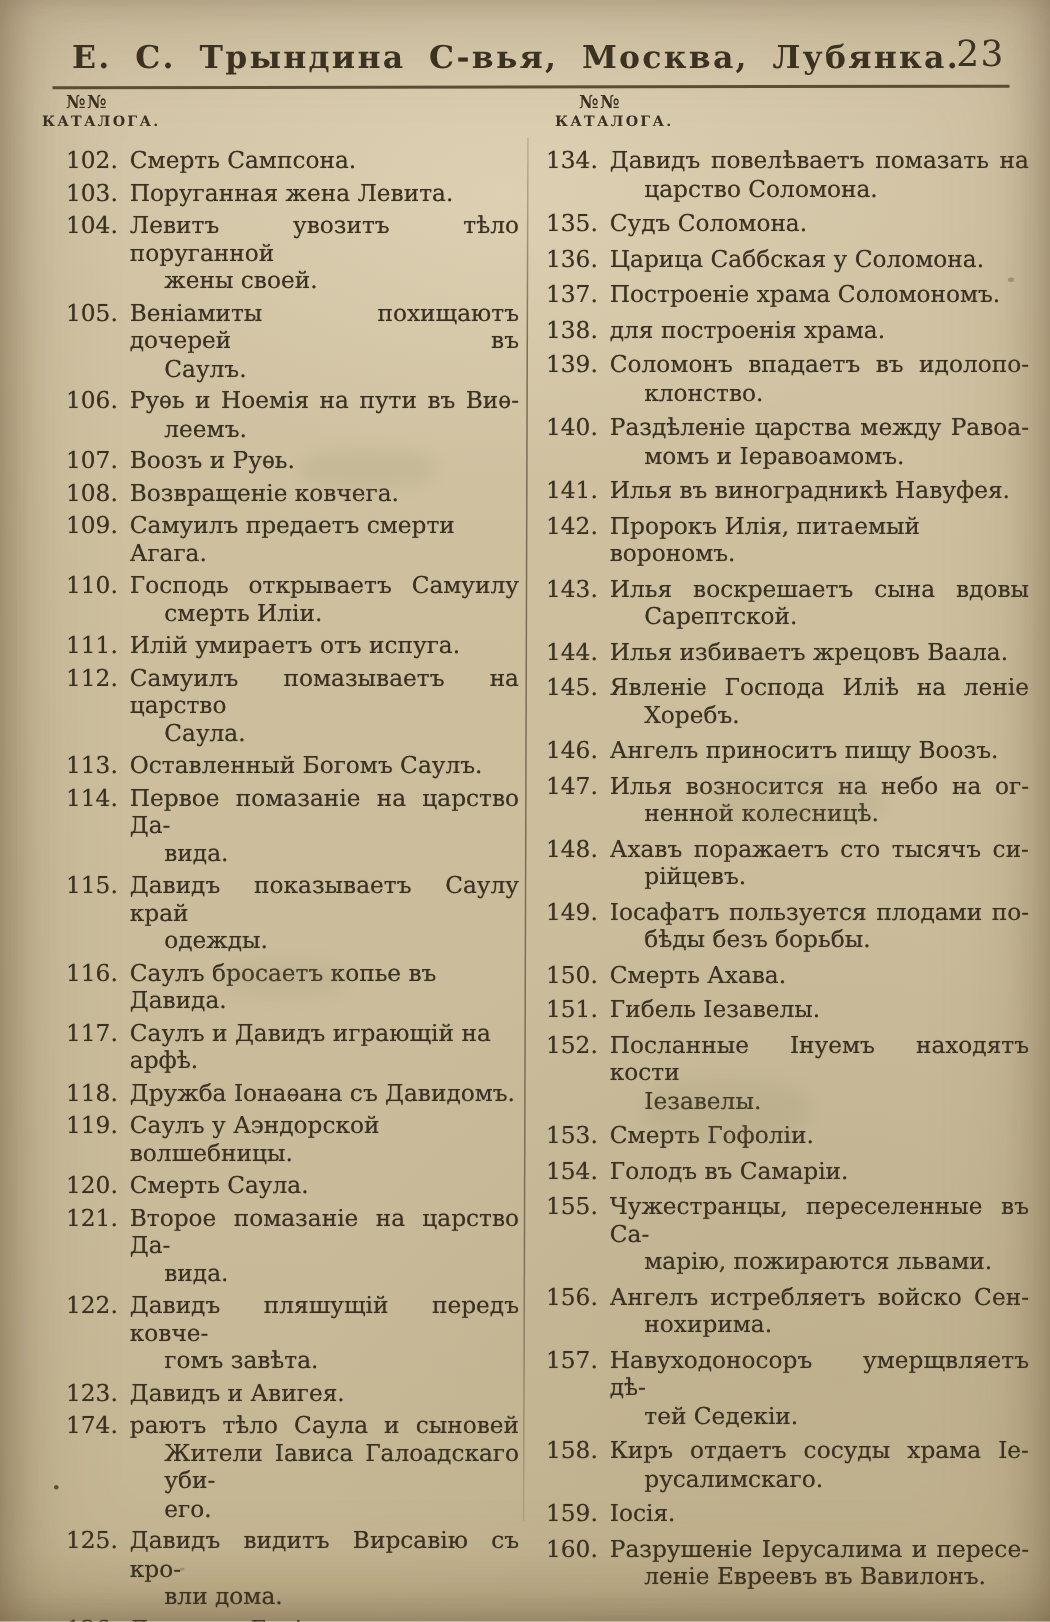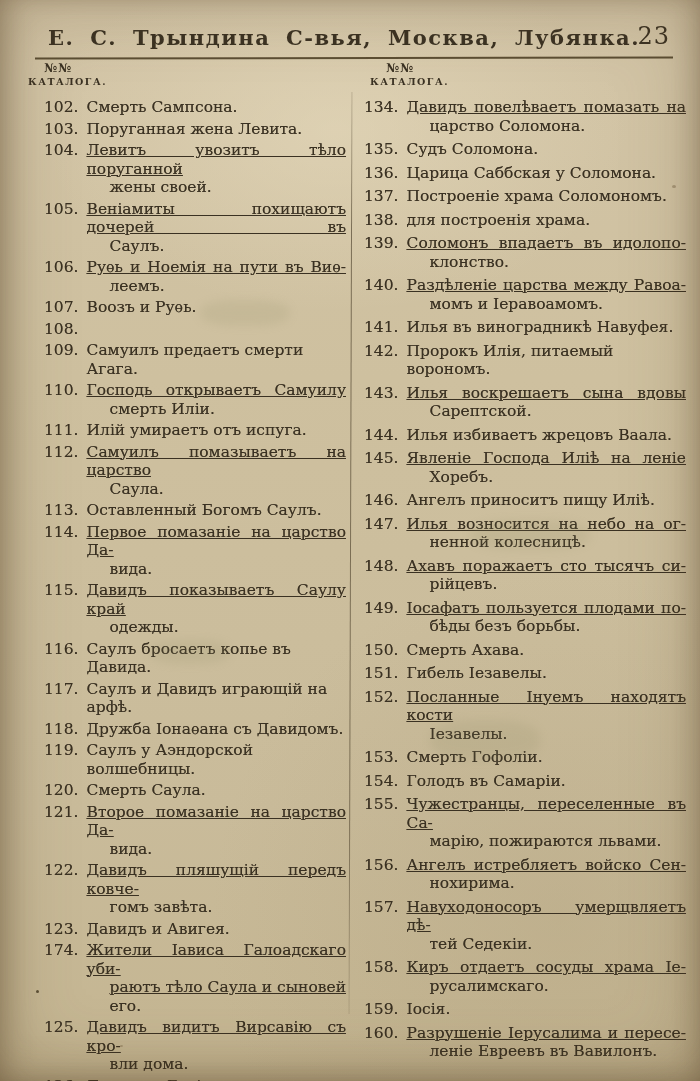--- a/index.html
+++ b/index.html
@@ -52,21 +52,21 @@
   .col { position:absolute; top:98px; font-size:15.5px; line-height:18.5px; }
   .col.left  { left:44px;  width:302px; }
   .col.right { left:364px; width:322px; }
 
   .entry { display:flex; align-items:flex-start; }
   .col.left  .entry { margin-bottom:3px; }
   .col.right .entry { margin-bottom:5px; }
   .num { flex:0 0 34px; text-align:right; padding-right:8px; white-space:nowrap; }
   .txt { flex:1; min-width:0; }
   .line { display:block; }
-  .line.fill { text-align:justify; text-align-last:justify;text-decoration:underline; }
+  .line.fill { text-align:justify; text-align-last:justify; }
   .line + .line { padding-left:23px; }
   .txt, .num { text-shadow:0 0 0.5px rgba(58,49,34,0.6); }
 </style>
 </head>
 <body>
 
 <div class="header-title">Е. С. Трындина С-вья, Москва, Лубянка.</div>
 <div class="page-number">23</div>
 <div class="header-rule"></div>
 
@@ -116,20 +116,23 @@
       </span>
     </div>
     <div class="entry">
       <span class="num">107.</span>
       <span class="txt">
         <span class="line">Воозъ и Руѳь.</span>
       </span>
     </div>
     <div class="entry">
       <span class="num">108.</span>
+      <span class="txt">
+        <span class="line">Возвращеніе ковчега.</span>
+      </span>
     </div>
     <div class="entry">
       <span class="num">109.</span>
       <span class="txt">
         <span class="line">Самуилъ предаетъ смерти Агага.</span>
       </span>
     </div>
     <div class="entry">
       <span class="num">110.</span>
       <span class="txt">
@@ -216,22 +219,22 @@
     </div>
     <div class="entry">
       <span class="num">123.</span>
       <span class="txt">
         <span class="line">Давидъ и Авигея.</span>
       </span>
     </div>
     <div class="entry">
       <span class="num">174.</span>
       <span class="txt">
+        <span class="line fill">раютъ тѣло Саула и сыновей</span>
         <span class="line fill">Жители Іависа Галоадскаго уби-</span>
-        <span class="line fill">раютъ тѣло Саула и сыновей</span>
         <span class="line">его.</span>
       </span>
     </div>
     <div class="entry">
       <span class="num">125.</span>
       <span class="txt">
         <span class="line fill">Давидъ видитъ Вирсавію съ кро-</span>
         <span class="line">вли дома.</span>
       </span>
     </div>
@@ -316,21 +319,21 @@
     <div class="entry">
       <span class="num">145.</span>
       <span class="txt">
         <span class="line fill">Явленіе Господа Иліѣ на леніе</span>
         <span class="line">Хоребъ.</span>
       </span>
     </div>
     <div class="entry">
       <span class="num">146.</span>
       <span class="txt">
-        <span class="line">Ангелъ приноситъ пищу Иліѣ.</span>
+        <span class="line">Ангелъ приноситъ пищу Воозъ.</span>
       </span>
     </div>
     <div class="entry">
       <span class="num">147.</span>
       <span class="txt">
         <span class="line fill">Илья возносится на небо на ог-</span>
         <span class="line">ненной колесницѣ.</span>
       </span>
     </div>
     <div class="entry">

